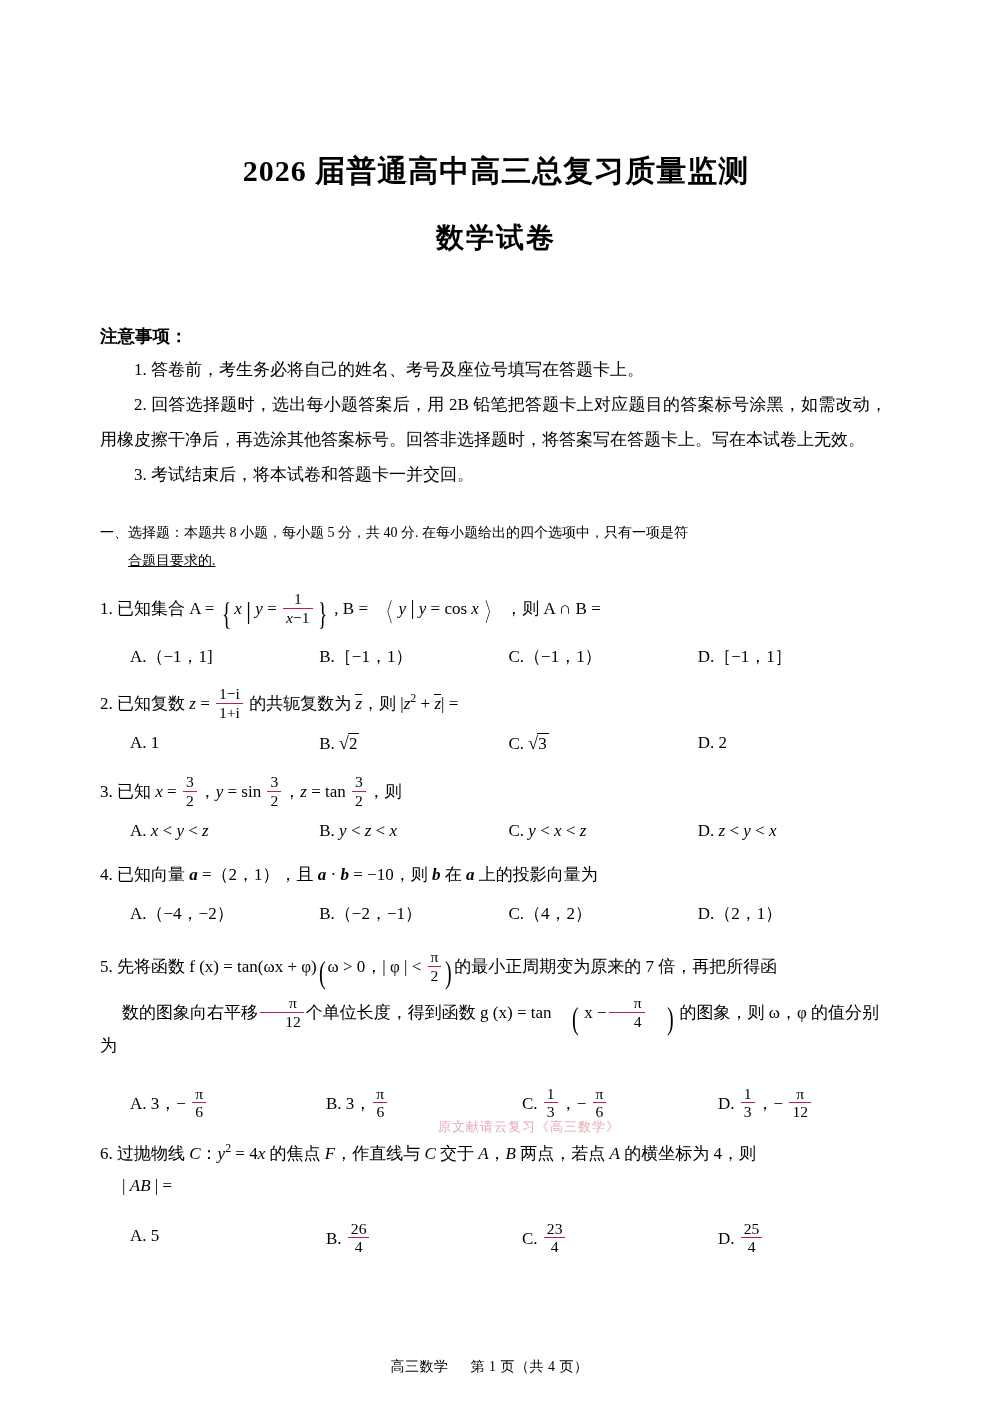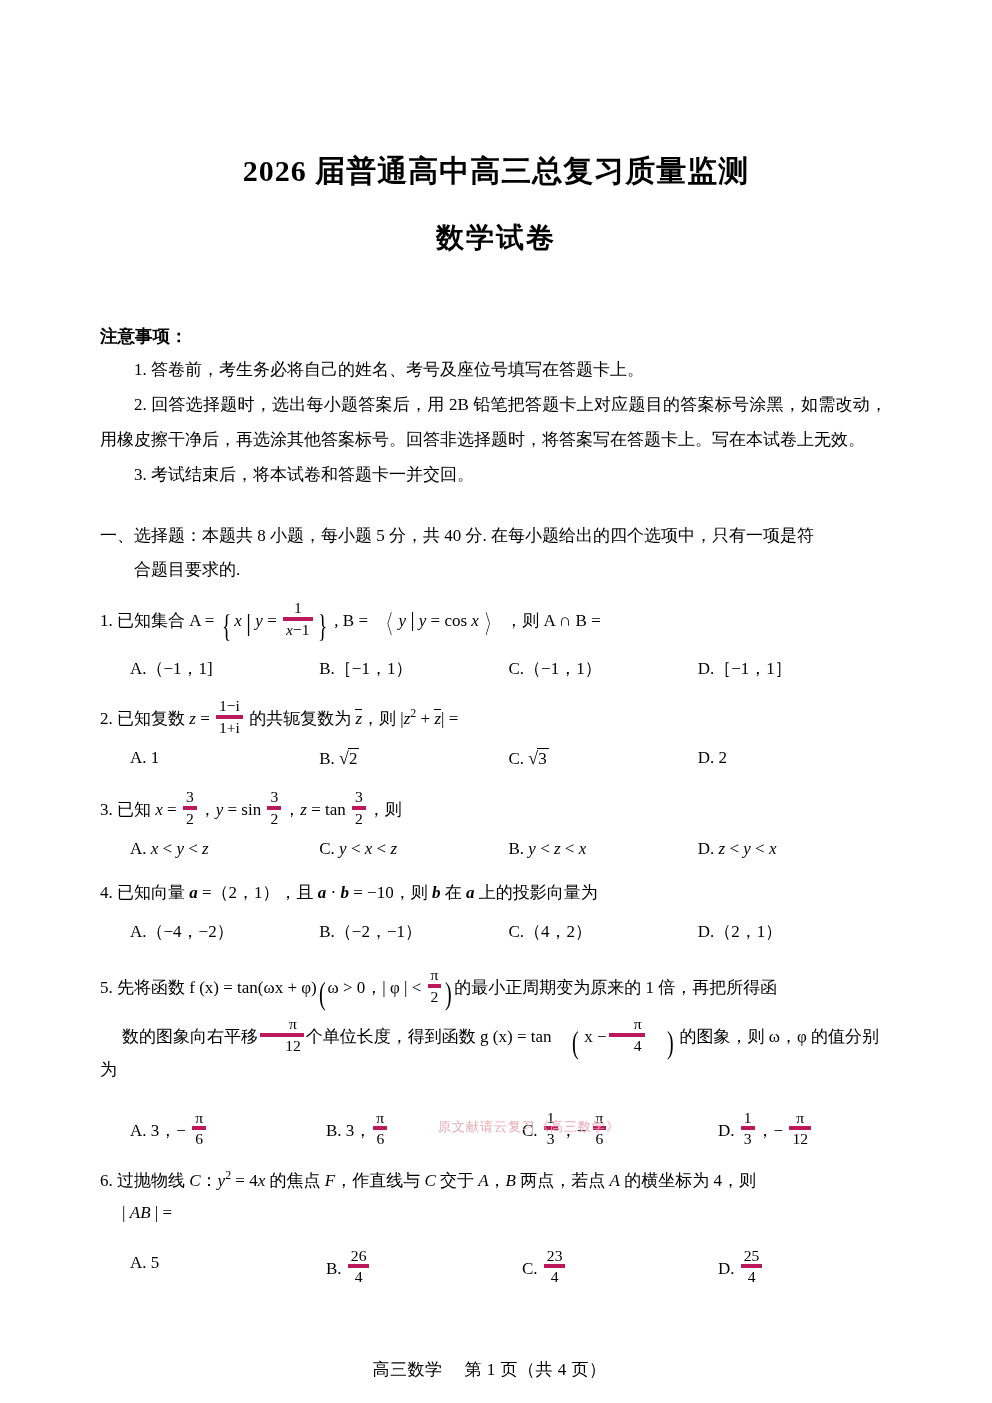--- a/index.html
+++ b/index.html
@@ -49,27 +49,28 @@
     margin-top: 62px;
   }
   .notice-item {
     text-indent: 2em;
     font-size: 17px;
     line-height: 2.05;
     text-align: justify;
   }
   .section-head {
     margin-top: 26px;
-    font-size: 17px;
+    font-size: 14px;
     line-height: 2.0;
     text-align: justify;
   }
   .section-head .cont-line {
     display: block;
     text-indent: 2em;
+    text-decoration: underline;
   }
   .q {
     margin-top: 12px;
     font-size: 17px;
     line-height: 1.9;
   }
   .q-body {
     display: block;
   }
   .q-sub {
@@ -91,21 +92,21 @@
   
   .frac {
     display: inline-block;
     vertical-align: -0.55em;
     text-align: center;
     font-size: 0.92em;
     line-height: 1.12;
     margin: 0 2px;
   }
   .frac .num { display: block; padding: 0 3px; }
-  .frac .den { display: block; border-top: 4px solid #be185d; padding: 0 3px; }
+  .frac .den { display: block; border-top: 1px solid #be185d; padding: 0 3px; }
   .sqrt {
     display: inline-block;
     white-space: nowrap;
   }
   .sqrt > .rad { font-size: 1.05em; }
   .sqrt > .sgn {
     border-top: 1px solid #000;
     padding: 0 2px 0 1px;
     margin-left: -1px;
   }
@@ -150,21 +151,21 @@
     white-space: nowrap;
     pointer-events: none;
     margin-left: 46px;
   }
   .footer {
     position: absolute;
     left: 0;
     right: 13px;
     top: 1358px;
     text-align: center;
-    font-size: 17px;
+    font-size: 14px;
     letter-spacing: 0.5px;
   }
   .footer .gap { display: inline-block; width: 22px; }
 </style>
 </head>
 <body>
 
 <div class="page">
 
   <div class="title-block">
@@ -218,22 +219,22 @@
       </div>
     </div>
 
     <div class="q">
       <span class="q-body">
         <span>3.</span>
         已知 <span class="ital">x</span> = <span class="frac"><span class="num">3</span><span class="den">2</span></span>，<span class="ital">y</span> = sin <span class="frac"><span class="num">3</span><span class="den">2</span></span>，<span class="ital">z</span> = tan <span class="frac"><span class="num">3</span><span class="den">2</span></span>，则
       </span>
       <div class="opts">
         <div class="opt">A. <span class="ital">x</span> &lt; <span class="ital">y</span> &lt; <span class="ital">z</span></div>
+        <div class="opt">B. <span class="ital">y</span> &lt; <span class="ital">z</span> &lt; <span class="ital">x</span></div>
         <div class="opt">C. <span class="ital">y</span> &lt; <span class="ital">x</span> &lt; <span class="ital">z</span></div>
-        <div class="opt">B. <span class="ital">y</span> &lt; <span class="ital">z</span> &lt; <span class="ital">x</span></div>
         <div class="opt">D. <span class="ital">z</span> &lt; <span class="ital">y</span> &lt; <span class="ital">x</span></div>
       </div>
     </div>
 
     <div class="q">
       <span class="q-body">
         <span>4.</span>
         已知向量 <span class="bold-ital">a</span> =（2，1），且 <span class="bold-ital">a</span> · <span class="bold-ital">b</span> = −10，则 <span class="bold-ital">b</span> 在 <span class="bold-ital">a</span> 上的投影向量为
       </span>
       <div class="opts">
@@ -241,21 +242,21 @@
         <div class="opt">B.（−2，−1）</div>
         <div class="opt">C.（4，2）</div>
         <div class="opt">D.（2，1）</div>
       </div>
     </div>
 
     <div class="q" style="margin-top:18px;">
       <span class="q-body">
         <span>5.</span>
         <span>先将函数 f (x) = tan(ωx + φ)</span><span class="bigparen">(</span><span>ω &gt; 0，| φ | &lt;</span>
-        <span class="frac"><span class="num">π</span><span class="den">2</span></span><span class="bigparen">)</span><span>的最小正周期变为原来的 1 倍，再把所得函</span>
+        <span class="frac"><span class="num">π</span><span class="den">2</span></span><span class="bigparen">)</span><span>的最小正周期变为原来的 7 倍，再把所得函</span>
       </span>
       <span class="q-sub" style="margin-top:10px;">
         <span>数的图象向右平移</span><span class="frac"><span class="num">π</span><span class="den">12</span></span><span>个单位长度，得到函数 g (x) = tan</span><span class="bigparen">(</span><span>x −</span><span class="frac"><span class="num">π</span><span class="den">4</span></span><span class="bigparen">)</span><span>的图象，则 ω，φ 的值分别为</span>
       </span>
       <div class="opts tall" style="margin-top:22px;">
         <div class="opt">A. 3，− <span class="frac"><span class="num">π</span><span class="den">6</span></span></div>
         <div class="opt">B. 3，<span class="frac"><span class="num">π</span><span class="den">6</span></span></div>
         <div class="opt">C. <span class="frac"><span class="num">1</span><span class="den">3</span></span>，− <span class="frac"><span class="num">π</span><span class="den">6</span></span></div>
         <div class="opt">D. <span class="frac"><span class="num">1</span><span class="den">3</span></span>，− <span class="frac"><span class="num">π</span><span class="den">12</span></span></div>
       </div>

